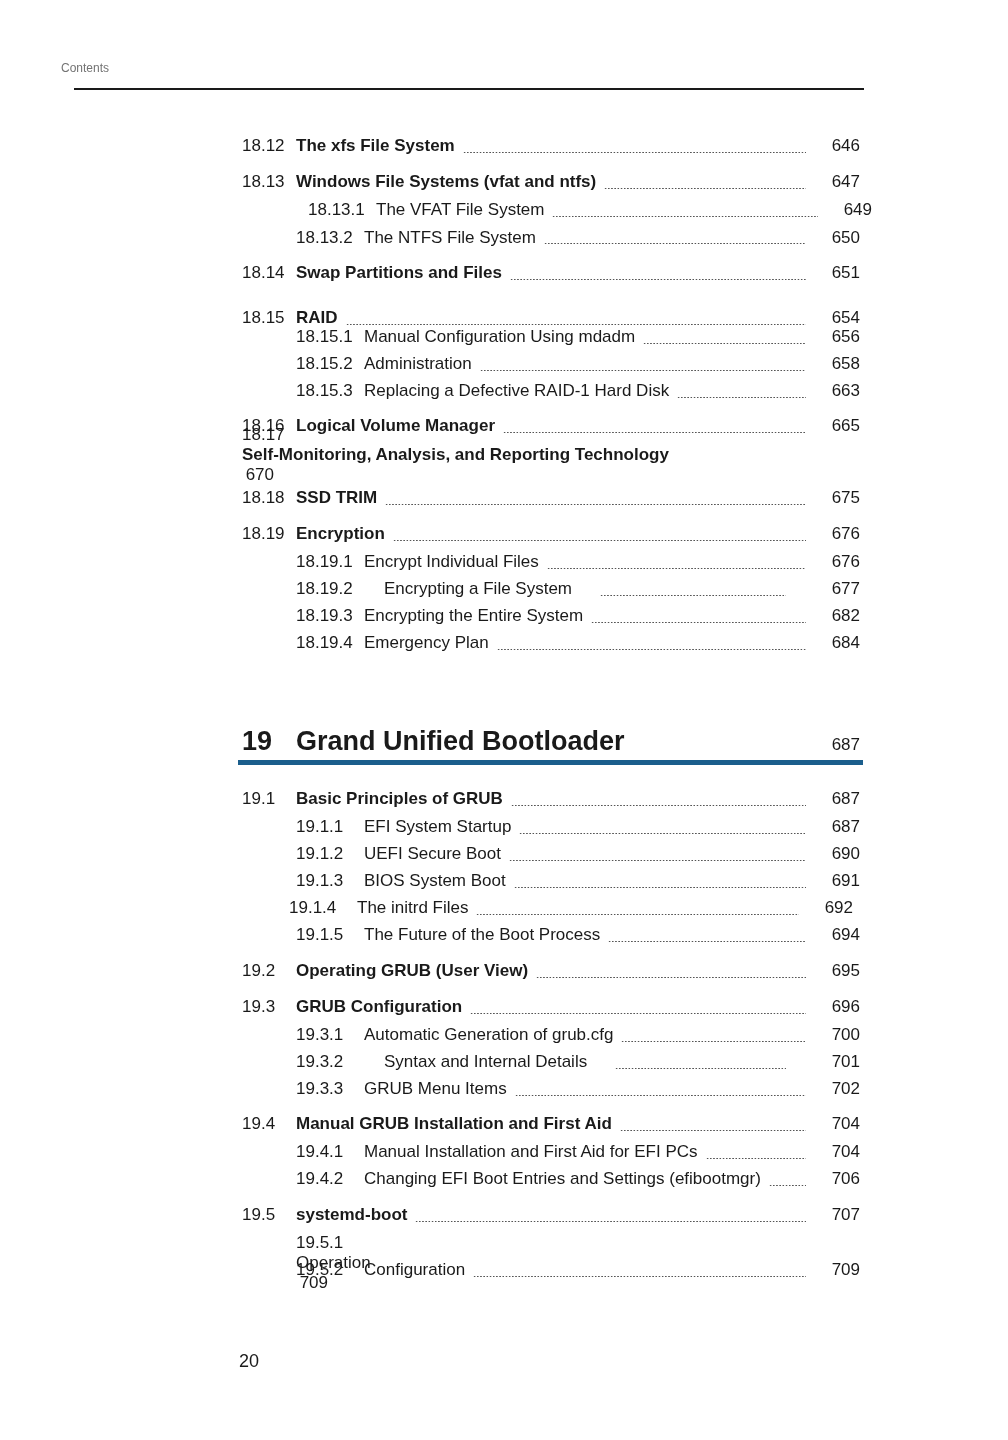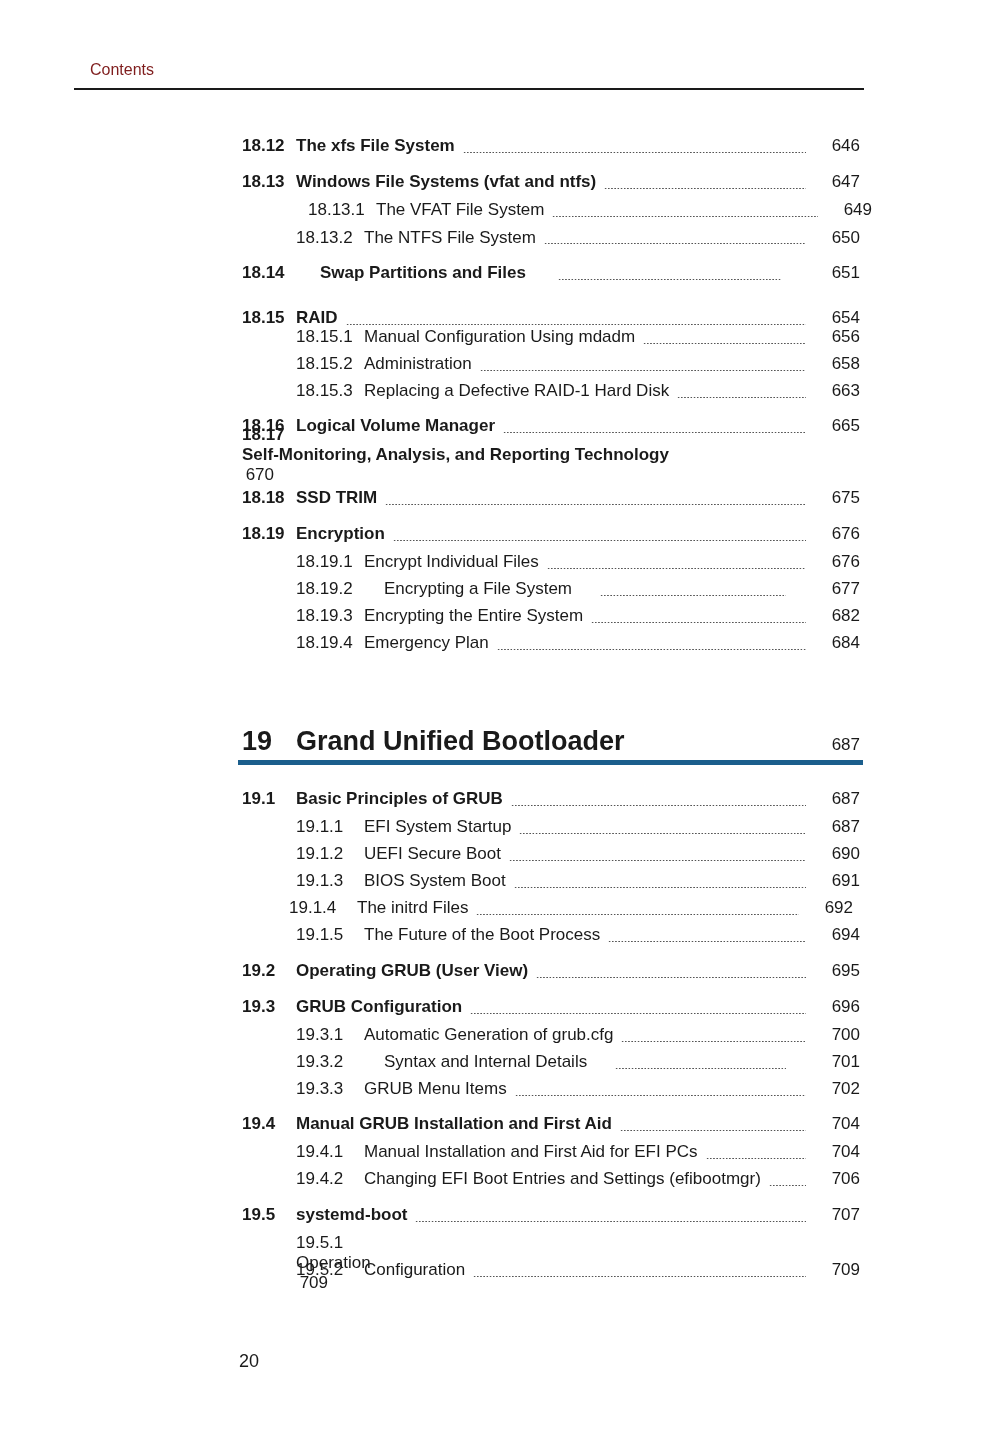--- a/index.html
+++ b/index.html
@@ -1,21 +1,21 @@
 <!DOCTYPE html>
 <html><head>
 <meta charset="utf-8">
 <style>
   html, body { margin: 0; padding: 0; background: #ffffff; }
   body { width: 1008px; height: 1440px; position: relative; font-family: "Liberation Sans", "DejaVu Sans", sans-serif; color: #1a1a1a; overflow: hidden; }
-  .running-header { position: absolute; left: 90px; top: 61px; font-size: 16px; color: #7f1d1d; }
+  .running-header { position: absolute; left: 61px; top: 61px; font-size: 12px; color: #737373; }
   .header-rule { position: absolute; left: 74px; top: 88px; width: 790px; height: 2px; background: #1a1a1a; }
   .entry { position: absolute; left: 0; width: 618px; height: 22px; display: flex; align-items: baseline; font-size: 17px; white-space: nowrap; }
   .entry .num { display: inline-block; }
-  .entry.l1 .num { width: 54px; font-weight: bold; }
+  .entry.l1 .num { width: 54px; font-weight: normal; }
   .entry.l1 .title { font-weight: bold; }
   .entry.l2 .num { margin-left: 54px; width: 68px; }
   .entry .dots { flex: 1; overflow: hidden; margin: 0 22px 0 8px; height: 14px; align-self: flex-end; position: relative; top: -4px;
     background-image: radial-gradient(circle, #555 0.7px, transparent 0.9px); background-size: 3.2px 3px; background-repeat: repeat-x; background-position: 0 bottom; }
   .entry .page { width: 32px; text-align: right; font-weight: normal; }
   .chapter { position: absolute; left: 242px; top: 726px; width: 618px; display: flex; align-items: baseline; }
   .chapter .ch-num { font-size: 27px; font-weight: bold; width: 54px; }
   .chapter .ch-title { font-size: 27px; font-weight: bold; flex: 1; }
   .chapter .ch-page { font-size: 17px; }
   .chapter-rule { position: absolute; left: 238px; top: 760px; width: 625px; height: 5px; background: #1b5e8c; }
@@ -57,21 +57,21 @@
     <span class="title">The VFAT File System</span>
     <span class="dots"></span>
     <span class="page">649</span>
   </div>
 <div class="entry l2" style="left: 242px; top: 227px; align-items: center;">
     <span class="num">18.13.2</span>
     <span class="title">The NTFS File System</span>
     <span class="dots"></span>
     <span class="page">650</span>
   </div>
-<div class="entry l1" style="left: 242px; top: 263px; gap: 24px;">
+<div class="entry l1" style="left: 242px; top: 263px;">
     <span class="num">18.14</span>
     <span class="title">Swap Partitions and Files</span>
     <span class="dots"></span>
     <span class="page">651</span>
   </div>
 <div class="entry l1" style="left: 242px; top: 308px;">
     <span class="num">18.15</span>
     <span class="title">RAID</span>
     <span class="dots"></span>
     <span class="page">654</span>

